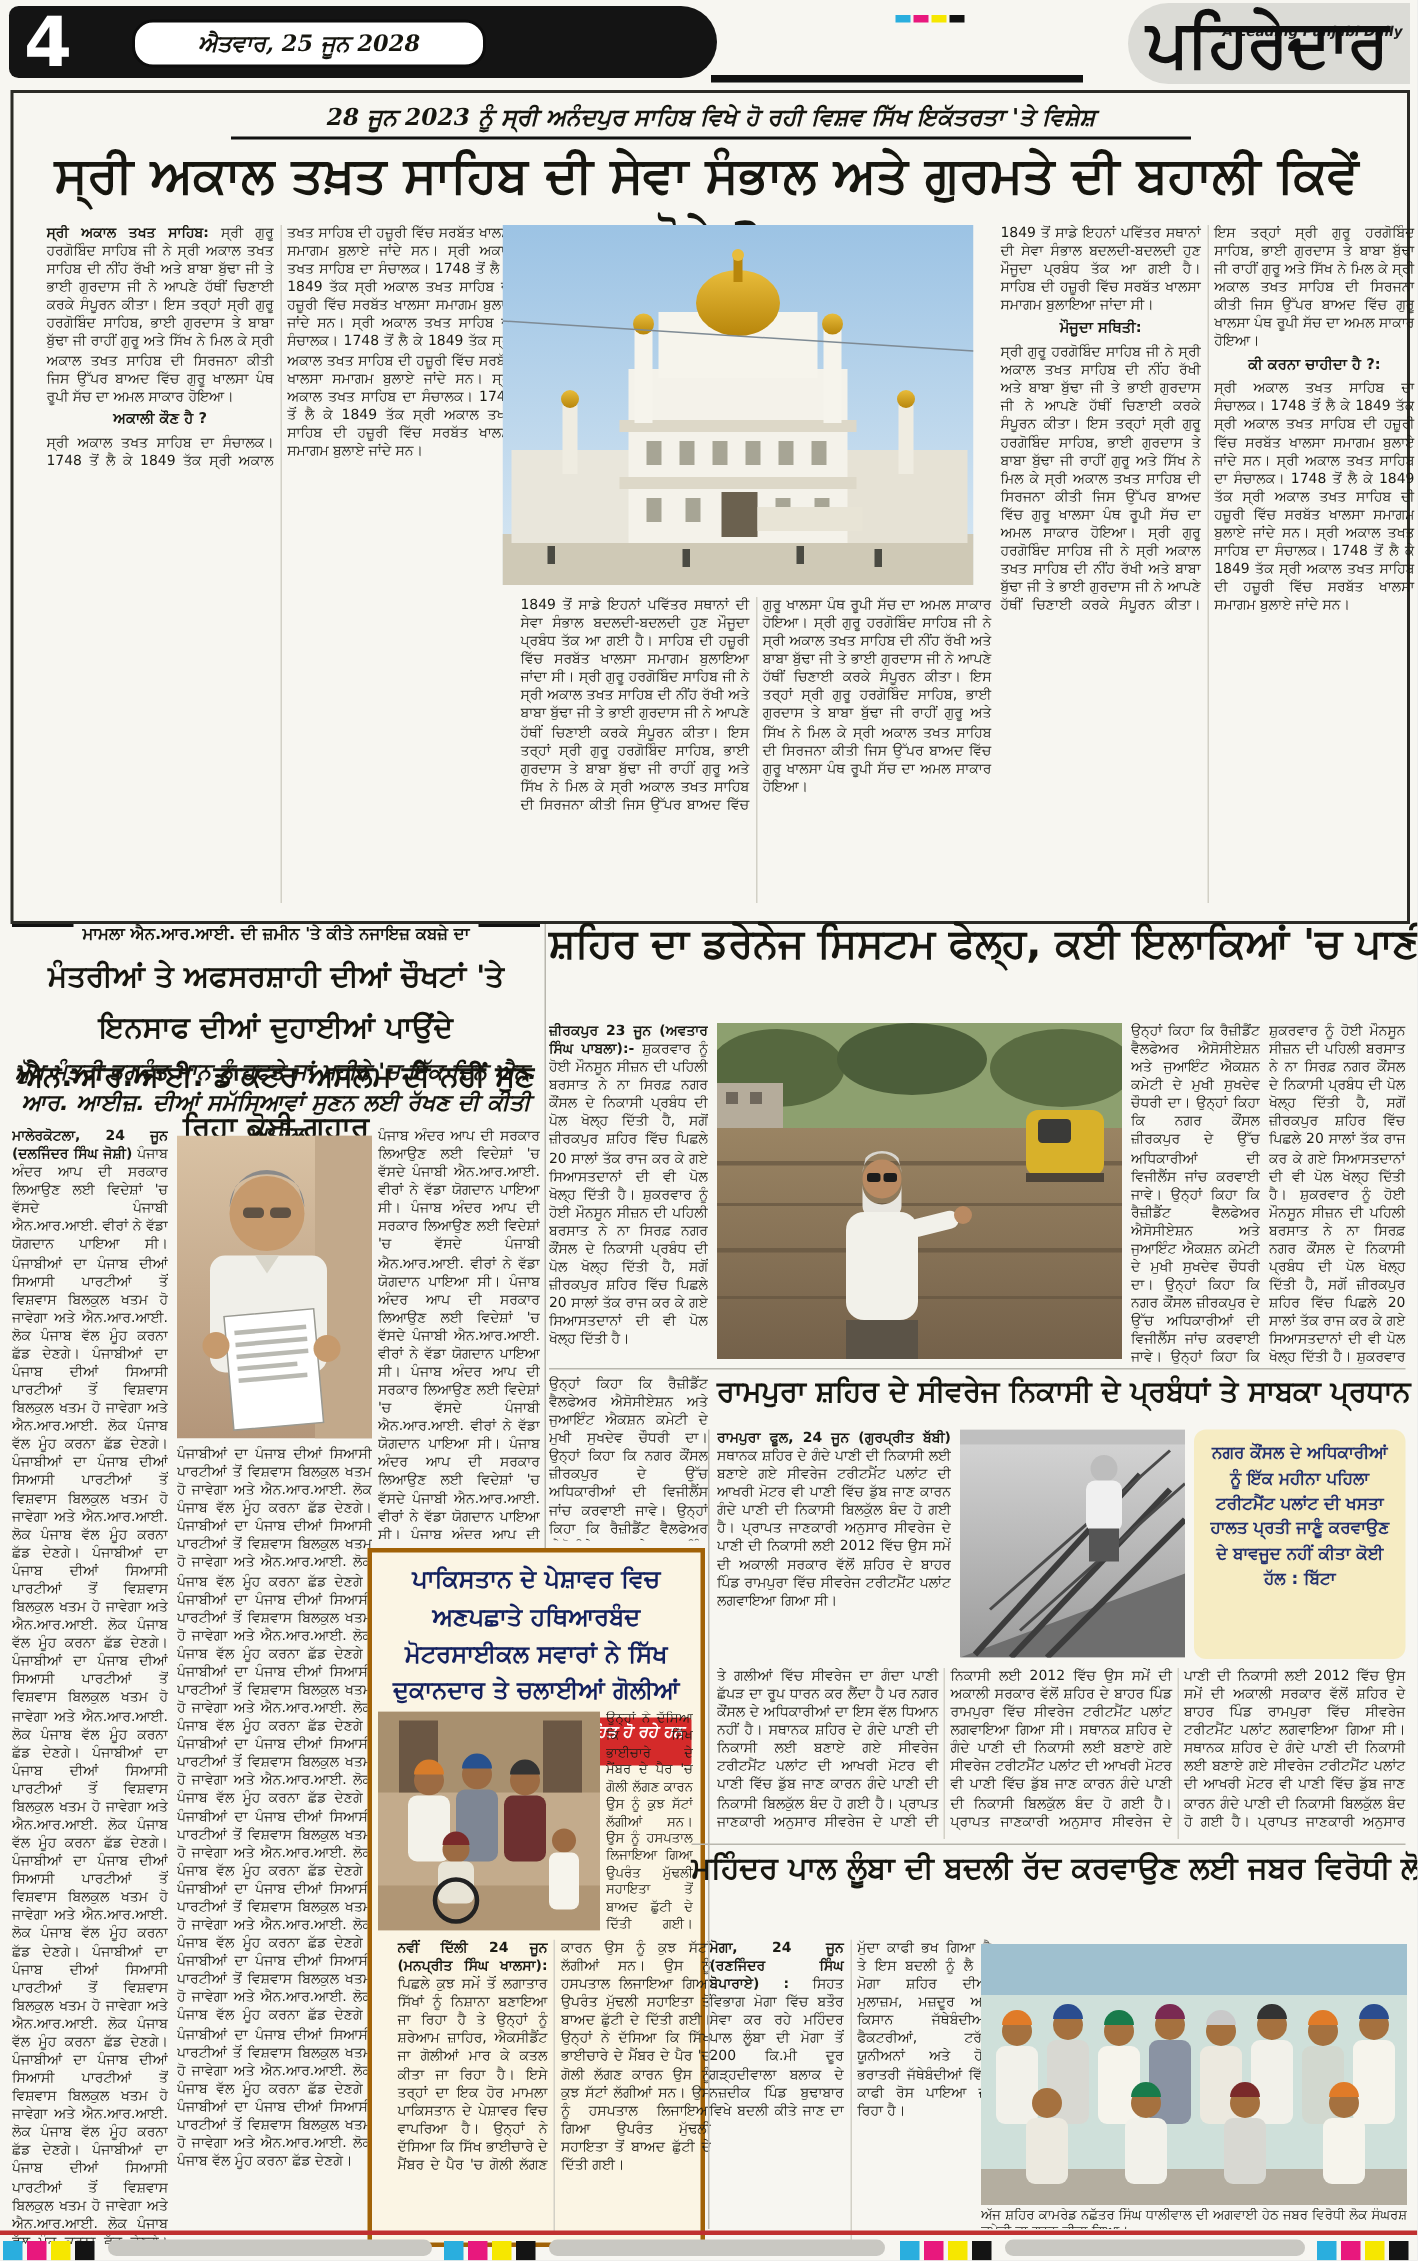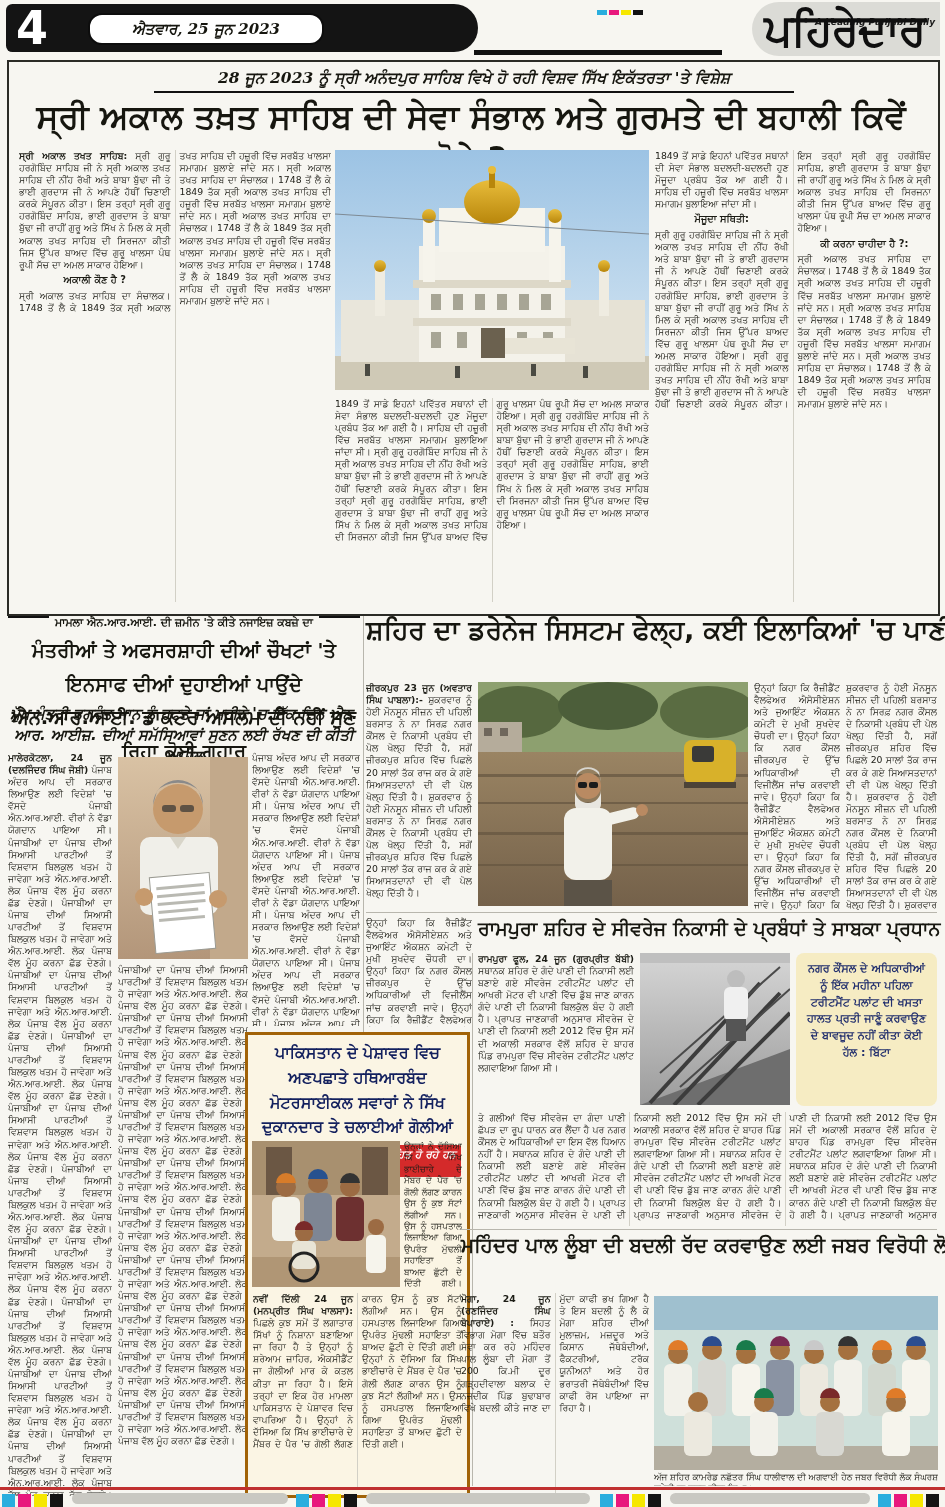--- a/index.html
+++ b/index.html
@@ -1,20 +1,20 @@
 <!DOCTYPE html>
 <html><head>
 <meta charset="utf-8">
 <style>
   html,body{margin:0;padding:0;background:#e8e8e8;}
   #page{position:relative;width:945px;height:1507px;background:#f7f6f1;overflow:hidden;
         font-family:"DejaVu Sans",sans-serif;color:#16160f;}
   .abs{position:absolute;}
   .tcol{font-size:9.3px;line-height:1.3;text-align:justify;overflow:hidden;color:#1c1c15;}
-  .cols2{column-count:2;column-gap:9px;column-rule:1px solid #d2d0c6;}
+  .cols2{column-count:2;column-gap:9px;column-rule:1px solid #d2d0c6;margin-left:12px;}
   .cols3{column-count:3;column-gap:8px;column-rule:1px solid #d2d0c6;}
   .subh{font-weight:bold;text-align:center;margin:3px 0;font-size:9.8px;}
   b{font-weight:bold;}
   .ph{overflow:hidden;display:block;}
   
   #mast-band{left:6px;top:4px;width:472px;height:48px;background:#141414;border-radius:8px 30px 30px 8px;}
   #page-num{left:16px;top:0px;font-size:46px;font-weight:800;color:#fff;line-height:56px;}
   #date-pill{left:88px;top:13px;width:232px;height:28px;background:#fff;border:2px solid #0d0d0d;border-radius:14px;
              display:flex;align-items:center;justify-content:center;
              font-family:"DejaVu Serif",serif;font-style:italic;font-weight:bold;font-size:15px;}
@@ -49,21 +49,21 @@
   <div class="abs" style="left:292px;top:0">
     <span class="tick" style="background:#2aaede"></span><span class="tick" style="background:#e8187d"></span><span class="tick" style="background:#f6e700"></span><span class="tick" style="background:#111"></span>
   </div>
   <div class="abs" style="left:597px;top:0">
     <span class="tick" style="background:#2aaede"></span><span class="tick" style="background:#e8187d"></span><span class="tick" style="background:#f6e700"></span><span class="tick" style="background:#111"></span>
   </div>
 
   <div class="abs" id="mast-band"></div>
   <div class="abs" id="page-num">4</div>
   <div class="abs" id="date-pill">
-      <span>ਐਤਵਾਰ, 25 ਜੂਨ 2023</span>
+      <span>ਐਤਵਾਰ, 25 ਜੂਨ 2028</span>
     </div>
   <div class="abs" id="logo-back"></div>
   <div class="abs" id="tagline">A Leading Punjabi Daily</div>
   <div class="abs" id="logo">ਪਹਿਰੇਦਾਰ</div>
   <div class="abs" id="mast-rule"></div>
 
   <div class="abs" id="lead-box">
     <div class="abs" id="lead-kicker">28 ਜੂਨ 2023 ਨੂੰ ਸ੍ਰੀ ਅਨੰਦਪੁਰ ਸਾਹਿਬ ਵਿਖੇ ਹੋ ਰਹੀ ਵਿਸ਼ਵ ਸਿੱਖ ਇਕੱਤਰਤਾ 'ਤੇ ਵਿਸ਼ੇਸ਼</div>
     <div class="abs" id="lead-headline">ਸ੍ਰੀ ਅਕਾਲ ਤਖ਼ਤ ਸਾਹਿਬ ਦੀ ਸੇਵਾ ਸੰਭਾਲ ਅਤੇ ਗੁਰਮਤੇ ਦੀ ਬਹਾਲੀ ਕਿਵੇਂ ਹੋਵੇ ?</div>
 

